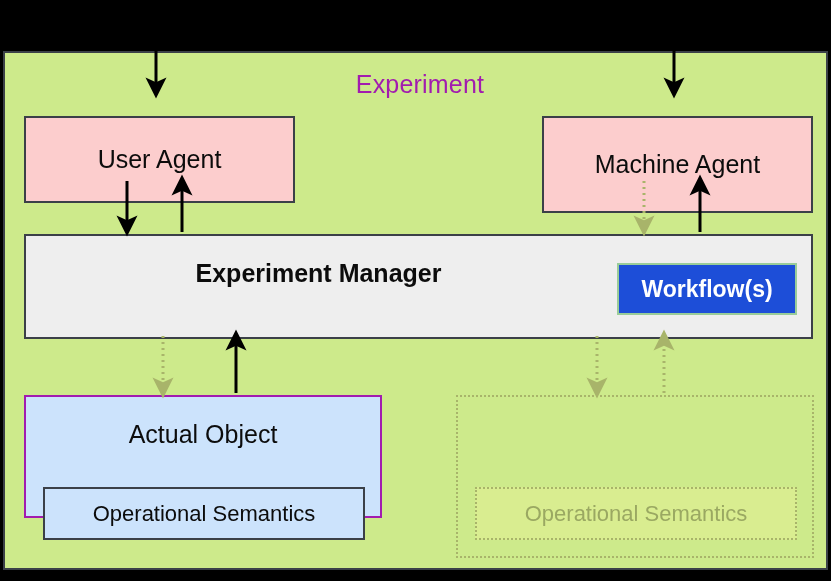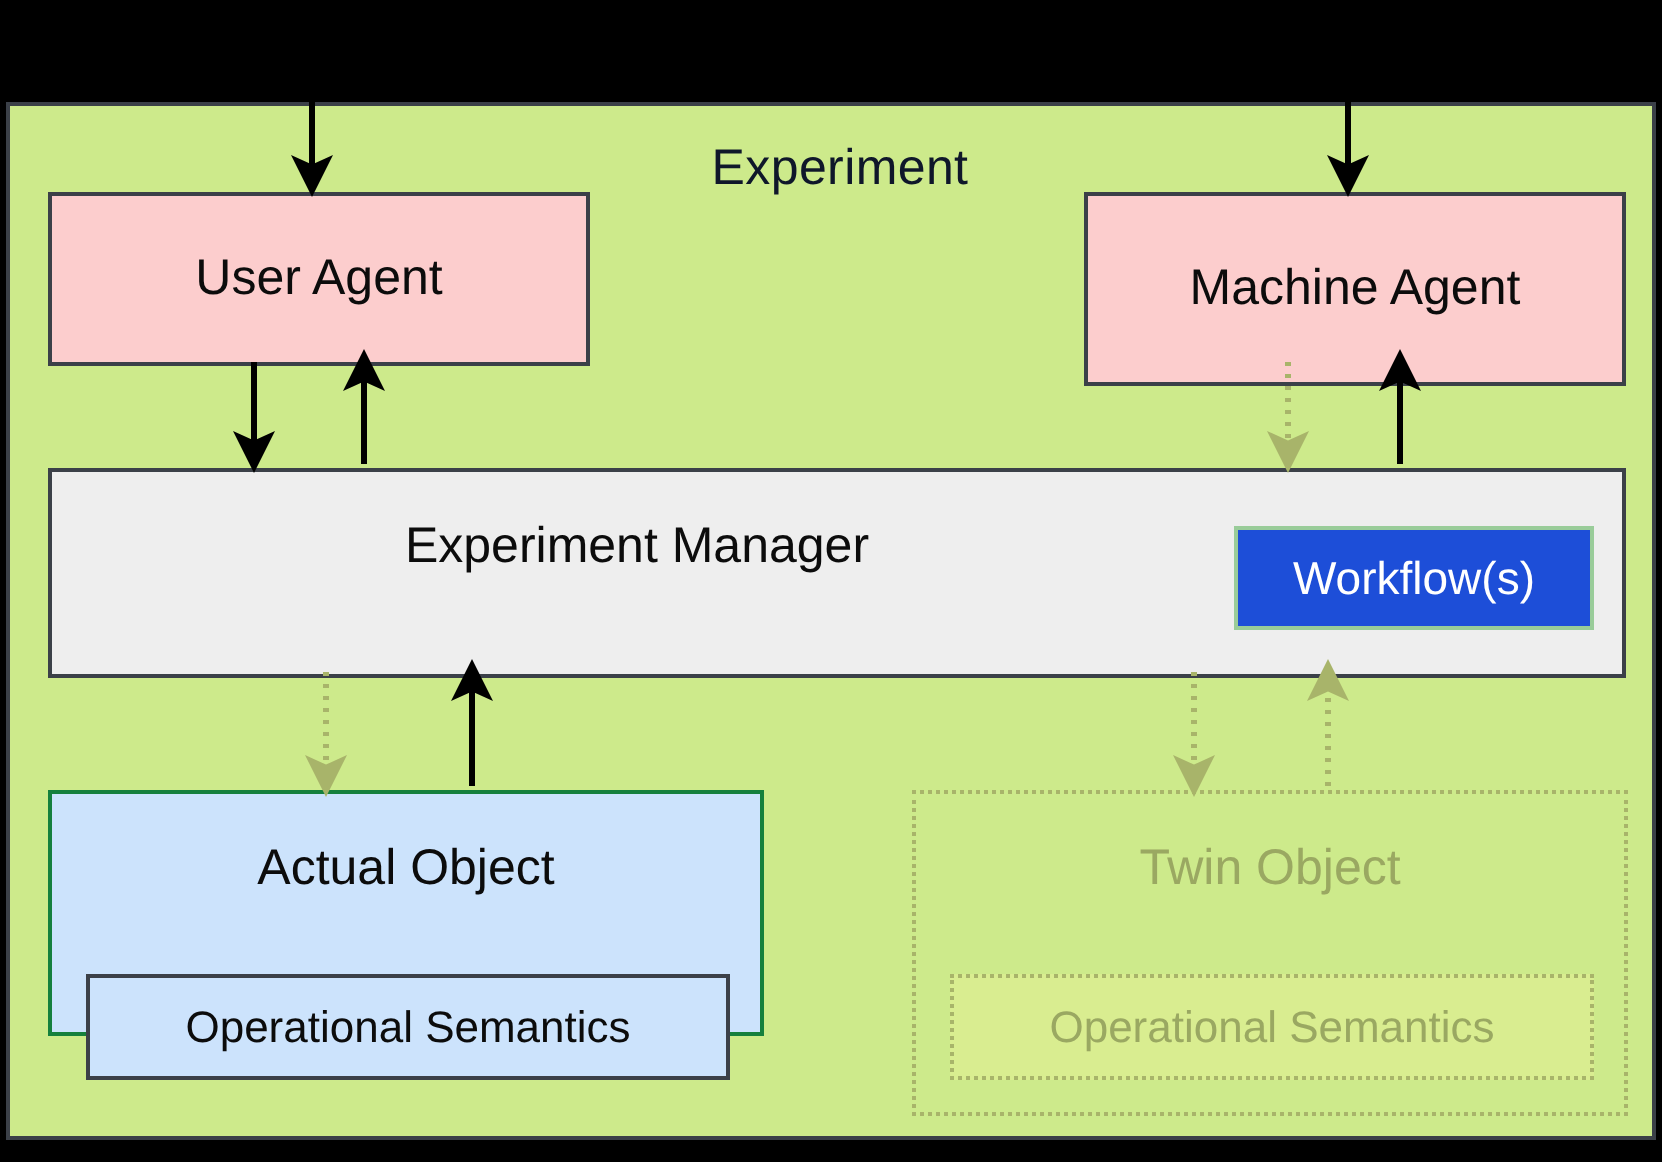--- a/index.html
+++ b/index.html
@@ -33,51 +33,53 @@
     box-sizing: border-box;
   }
 
   .experiment-title {
     position: absolute;
     left: 295px;
     top: 17px;
     width: 240px;
     text-align: center;
     font-size: 25px;
-    color: #0f172a;
+    color: #a21caf;
     letter-spacing: 0.2px;
     white-space: nowrap;
   }
 
   
   .agent-box {
     position: absolute;
     background: #fccdcd;
     border: 2px solid #3b4048;
     box-sizing: border-box;
     display: flex;
     align-items: center;
     justify-content: center;
     font-size: 25px;
     color: #0c0c0c;
     white-space: nowrap;
+    margin-top: 20px;
   }
   #user-agent-box   { left: 19px;  top: 43px;  width: 271px; height: 87px; }
   #machine-agent-box{ left: 537px; top: 43px;  width: 271px; height: 97px; }
 
   
   .manager-box {
     position: absolute;
     left: 19px;
     top: 181px;
     width: 789px;
     height: 105px;
     background: #eeeeee;
     border: 2px solid #3b4048;
     box-sizing: border-box;
+    font-weight: bold;
   }
   .manager-label {
     position: absolute;
     left: 0;
     top: 20px;
     width: 585px;
     text-align: center;
     font-size: 25px;
     line-height: 34px;
     color: #0c0c0c;
@@ -103,21 +105,21 @@
   }
 
   
   .actual-object-box {
     position: absolute;
     left: 19px;
     top: 342px;
     width: 358px;
     height: 123px;
     background: #cce3fc;
-    border: 2px solid #15803d;
+    border: 2px solid #a21caf;
     box-sizing: border-box;
   }
   .actual-object-title {
     position: absolute;
     left: 0;
     top: 23px;
     width: 100%;
     text-align: center;
     font-size: 25px;
     color: #0c0c0c;
@@ -215,21 +217,20 @@
     </div>
 
     <div class="actual-object-box">
       <div class="actual-object-title">Actual Object</div>
       <div class="actual-semantics-box">
         <span>Operational Semantics</span>
       </div>
     </div>
 
     <div class="twin-object-box">
-      <div class="twin-object-title">Twin Object</div>
       <div class="twin-semantics-box">
         <span>Operational Semantics</span>
       </div>
     </div>
 
   </div>
 
   <svg id="arrow-layer" viewBox="0 0 831 581" xmlns="http://www.w3.org/2000/svg">
     <defs>
       <marker id="arrowSolid" markerWidth="9" markerHeight="9" refX="4.5" refY="4.5" orient="auto" markerUnits="strokeWidth">

